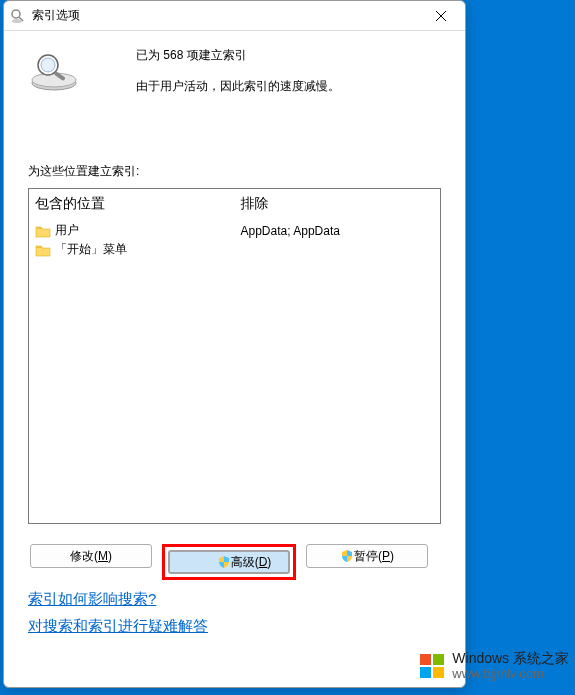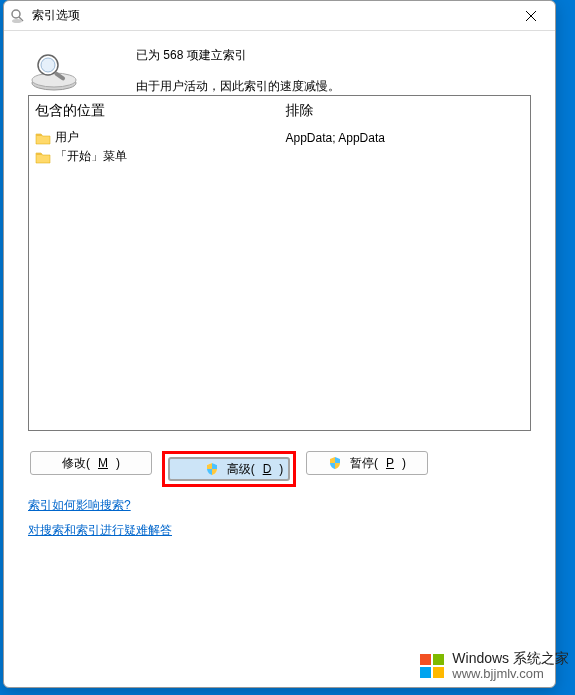--- a/index.html
+++ b/index.html
@@ -1,18 +1,18 @@
 <!DOCTYPE html>
 <html><head>
 <meta charset="utf-8">
 <style>
 * { box-sizing: border-box; margin: 0; padding: 0; font-family: "Microsoft YaHei", "Segoe UI", sans-serif; }
 body { width: 575px; height: 695px; background: #0078d4; position: relative; overflow: hidden; }
 
-.window { position: absolute; top: 0; left: 3px; width: 553px; height: 688px; background: #fff; border: 1px solid #999; border-radius: 6px; box-shadow: 0 4px 16px rgba(0,0,0,0.2); }
+.window { position: absolute; top: 0; left: 3px; width: 463px; height: 688px; background: #fff; border: 1px solid #999; border-radius: 6px; box-shadow: 0 4px 16px rgba(0,0,0,0.2); }
 
 .titlebar { height: 30px; display: flex; align-items: center; padding: 0 6px; border-bottom: 1px solid #ddd; }
 .titlebar-icon { width: 16px; height: 16px; margin-right: 6px; }
 .titlebar-title { font-size: 12px; color: #000; flex: 1; }
 .close-btn { width: 36px; height: 24px; display: flex; align-items: center; justify-content: center; cursor: pointer; border: none; background: transparent; }
 
 .content { padding: 16px 24px 12px 24px; font-size: 12px; color: #000; }
 
 .status-row { display: flex; align-items: flex-start; gap: 36px; }
 .mag-icon { width: 52px; height: 44px; margin-right: 20px; flex-shrink: 0; margin-top: 2px; }
@@ -24,27 +24,27 @@
 
 .table-box { border: 1px solid #7a7a7a; height: 336px; display: flex; }
 .col { flex: 1; padding: 4px 6px; }
 .col + .col { border-left: none; }
 .col-header { font-size: 14px; margin-bottom: 6px; padding: 2px 0; }
 .row { display: flex; align-items: center; padding: 1px 0; font-size: 12px; }
 .folder-icon { width: 16px; height: 14px; margin-right: 4px; }
 .exclude-text { font-size: 12px; padding: 1px 0; }
 
 .buttons { display: flex; gap: 10px; margin-top: 20px; padding: 0 2px; }
-.btn { height: 24px; border: 1px solid #aeaeae; background: #fdfdfd; border-radius: 3px; font-size: 12px; cursor: pointer; display: flex; align-items: center; justify-content: center; gap: 8px; }
+.btn { height: 24px; border: 1px solid #aeaeae; background: #fdfdfd; border-radius: 3px; font-size: 12px; cursor: pointer; display: flex; align-items: center; justify-content: center; gap: 0; }
 .btn-w { width: 122px; }
 .btn-highlight { border: 3px solid #f00; padding: 3px; display: inline-block; }
 .btn-highlight .btn { background: #cce4f7; border: 2px solid #a3a3a3; padding-left: 30px; }
 .shield-icon { width: 14px; height: 14px; }
 
-.link { color: #0066cc; font-size: 12px; text-decoration: underline; cursor: pointer; display: inline-block; margin-top: 10px; }
+.link { color: #0066cc; font-size: 15px; text-decoration: underline; cursor: pointer; display: inline-block; margin-top: 10px; }
 .link2 { margin-top: 8px; }
 
 .watermark { position: absolute; right: 6px; bottom: 14px; display: flex; align-items: center; font-size: 14px; color: #333; pointer-events: none; }
 .watermark-logo { width: 28px; height: 28px; margin-right: 6px; }
 .watermark-text { line-height: 1.1; }
 .watermark-text .main { font-weight: 500; color: #222; }
 .watermark-text .sub { font-size: 13px; color: #666; }
 
 .underline-letter { text-decoration: underline; }
 </style>
@@ -75,20 +75,21 @@
         <circle cx="20" cy="16" r="10" fill="#fff" stroke="#666" stroke-width="1.5"></circle>
         <circle cx="20" cy="16" r="7" fill="#e6f0fa" stroke="#88aacc" stroke-width="0.8"></circle>
         <rect x="28" y="22" width="12" height="4" rx="2" fill="#888" transform="rotate(35 28 22)"></rect>
       </svg>
       <div class="status-text">
         <div class="status-line1">已为 568 项建立索引</div>
         <div class="status-line2">由于用户活动，因此索引的速度减慢。</div>
       </div>
     </div>
 
+    <div class="section-label">为这些位置建立索引:</div>
 
     <div class="table-box">
       <div class="col">
         <div class="col-header">包含的位置</div>
         <div class="row">
           <svg class="folder-icon" viewBox="0 0 16 14">
             <path d="M1 3 L6 3 L7.5 5 L15 5 L15 13 L1 13 Z" fill="#ffd96a" stroke="#d9a400" stroke-width="0.5"></path>
             <path d="M1 3 L6 3 L7.5 5 L1 5 Z" fill="#f0c040"></path>
           </svg>
           <span>用户</span>

